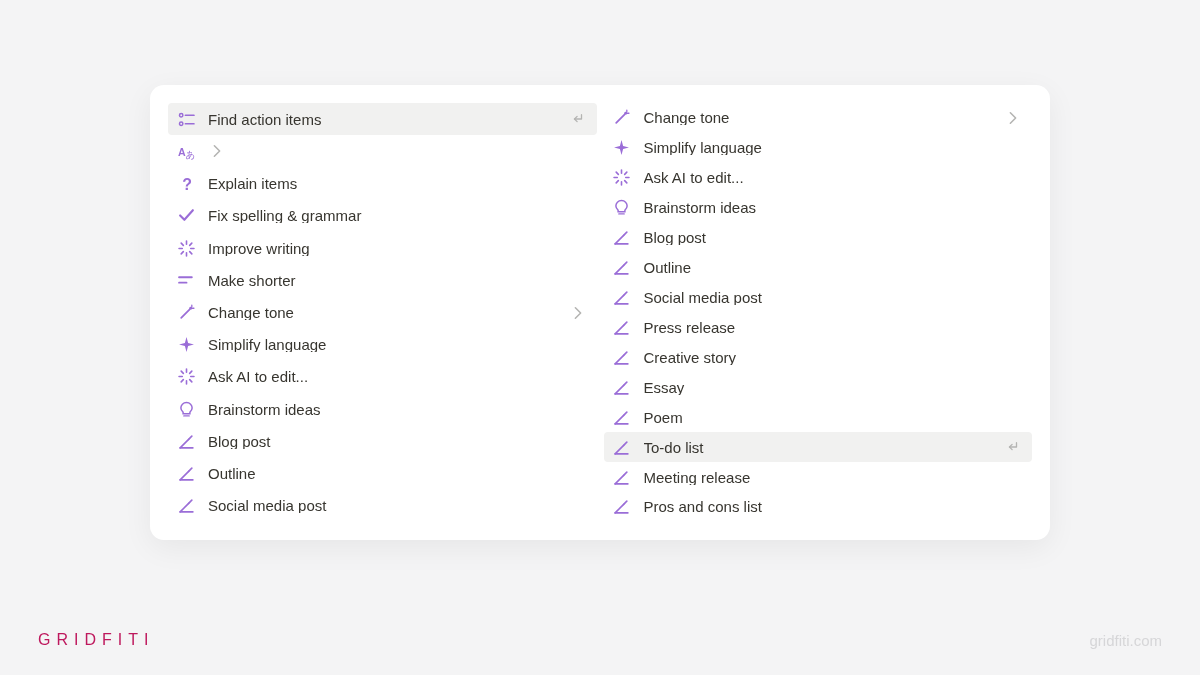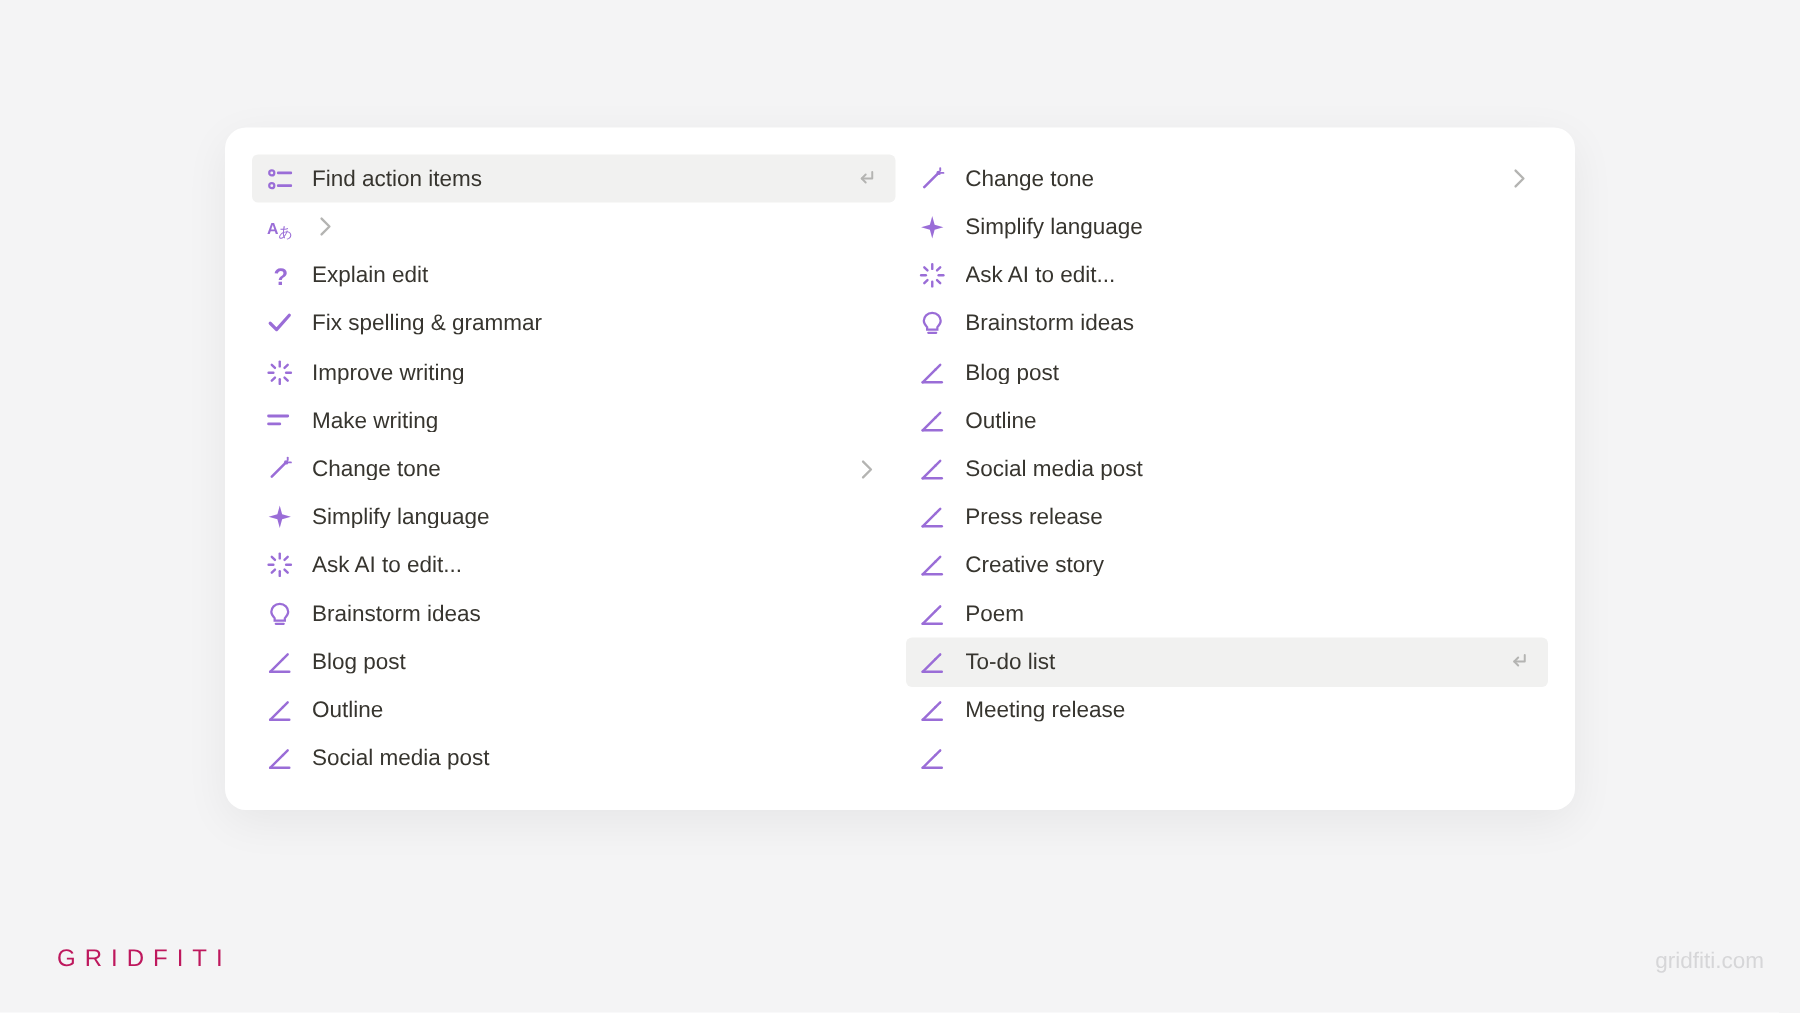--- a/index.html
+++ b/index.html
@@ -77,21 +77,21 @@
     position: absolute;
     left: 38px;
     bottom: 26px;
     font-size: 16px;
     letter-spacing: 6px;
     color: #be185d;
     font-weight: 500;
   }
   .watermark-right {
     position: absolute;
-    right: 24px;
+    right: 38px;
     bottom: 26px;
     font-size: 15px;
     color: #d6d6d8;
   }
 </style>
 </head>
 <body>
 
 <svg width="0" height="0" style="position:absolute">
   <defs>
@@ -189,21 +189,21 @@
               <use href="#ic-chevron"></use>
             </svg>
           </span>
         </div>
         <div class="item">
           <span class="icon">
             <svg viewBox="0 0 16 16">
               <use href="#ic-question"></use>
             </svg>
           </span>
-          <span class="label">Explain edit</span>
+          <span class="label">Explain items</span>
         </div>
         <div class="item">
           <span class="icon">
             <svg viewBox="0 0 16 16">
               <use href="#ic-check"></use>
             </svg>
           </span>
           <span class="label">Fix spelling &amp; grammar</span>
         </div>
         <div class="item">
@@ -213,21 +213,21 @@
             </svg>
           </span>
           <span class="label">Improve writing</span>
         </div>
         <div class="item">
           <span class="icon">
             <svg viewBox="0 0 16 16">
               <use href="#ic-lines-short"></use>
             </svg>
           </span>
-          <span class="label">Make writing</span>
+          <span class="label">Make shorter</span>
         </div>
         <div class="item">
           <span class="icon">
             <svg viewBox="0 0 16 16">
               <use href="#ic-wand"></use>
             </svg>
           </span>
           <span class="label">Change tone</span>
           <span class="trail">
             <svg viewBox="0 0 16 16">
@@ -361,20 +361,28 @@
             </svg>
           </span>
           <span class="label">Creative story</span>
         </div>
         <div class="item">
           <span class="icon">
             <svg viewBox="0 0 16 16">
               <use href="#ic-pencil-draft"></use>
             </svg>
           </span>
+          <span class="label">Essay</span>
+        </div>
+        <div class="item">
+          <span class="icon">
+            <svg viewBox="0 0 16 16">
+              <use href="#ic-pencil-draft"></use>
+            </svg>
+          </span>
           <span class="label">Poem</span>
         </div>
         <div class="item selected">
           <span class="icon">
             <svg viewBox="0 0 16 16">
               <use href="#ic-pencil-draft"></use>
             </svg>
           </span>
           <span class="label">To-do list</span>
           <span class="trail">
@@ -390,19 +398,20 @@
             </svg>
           </span>
           <span class="label">Meeting release</span>
         </div>
         <div class="item">
           <span class="icon">
             <svg viewBox="0 0 16 16">
               <use href="#ic-pencil-draft"></use>
             </svg>
           </span>
+          <span class="label">Pros and cons list</span>
         </div>
       </div>
   </div>
 </div>
 
 <div class="watermark-left">GRIDFITI</div>
 <div class="watermark-right">gridfiti.com</div>
 
 </body></html>

